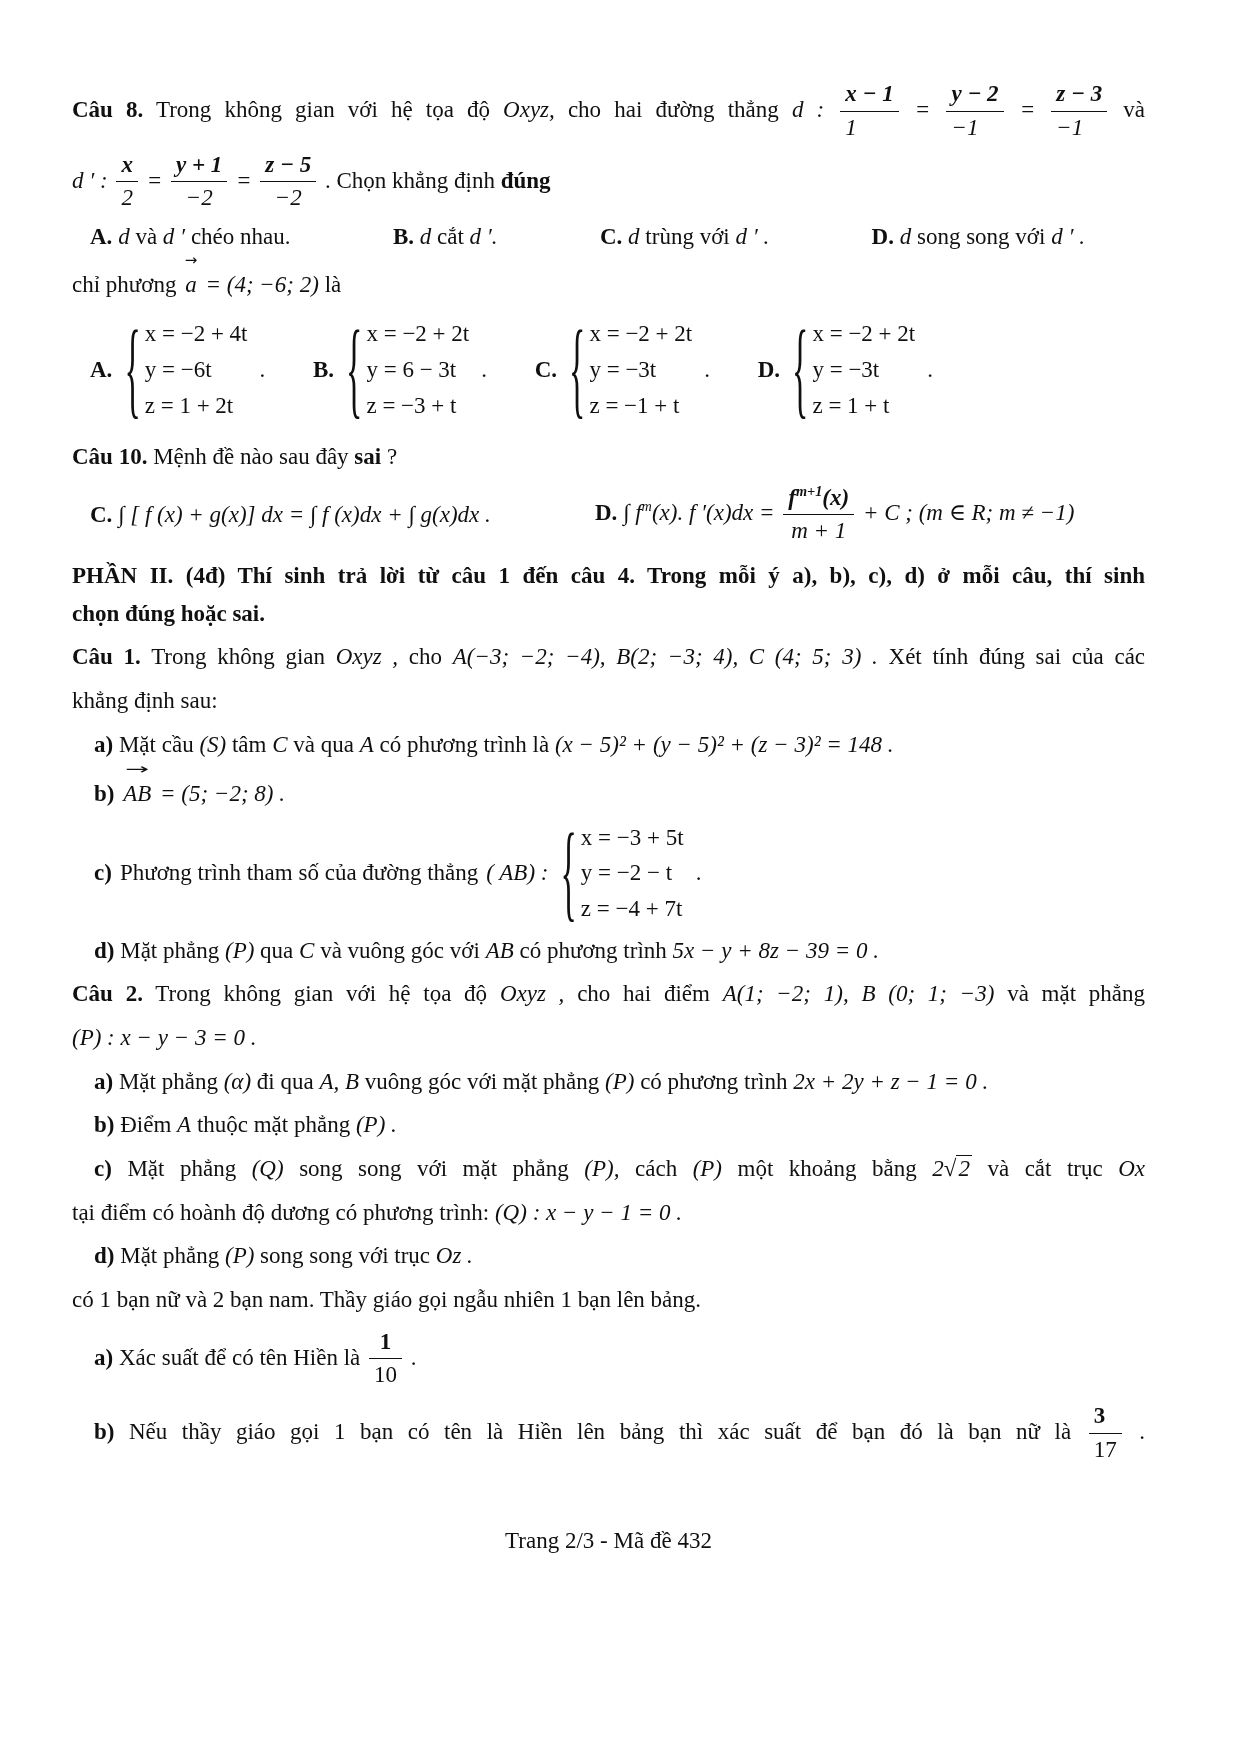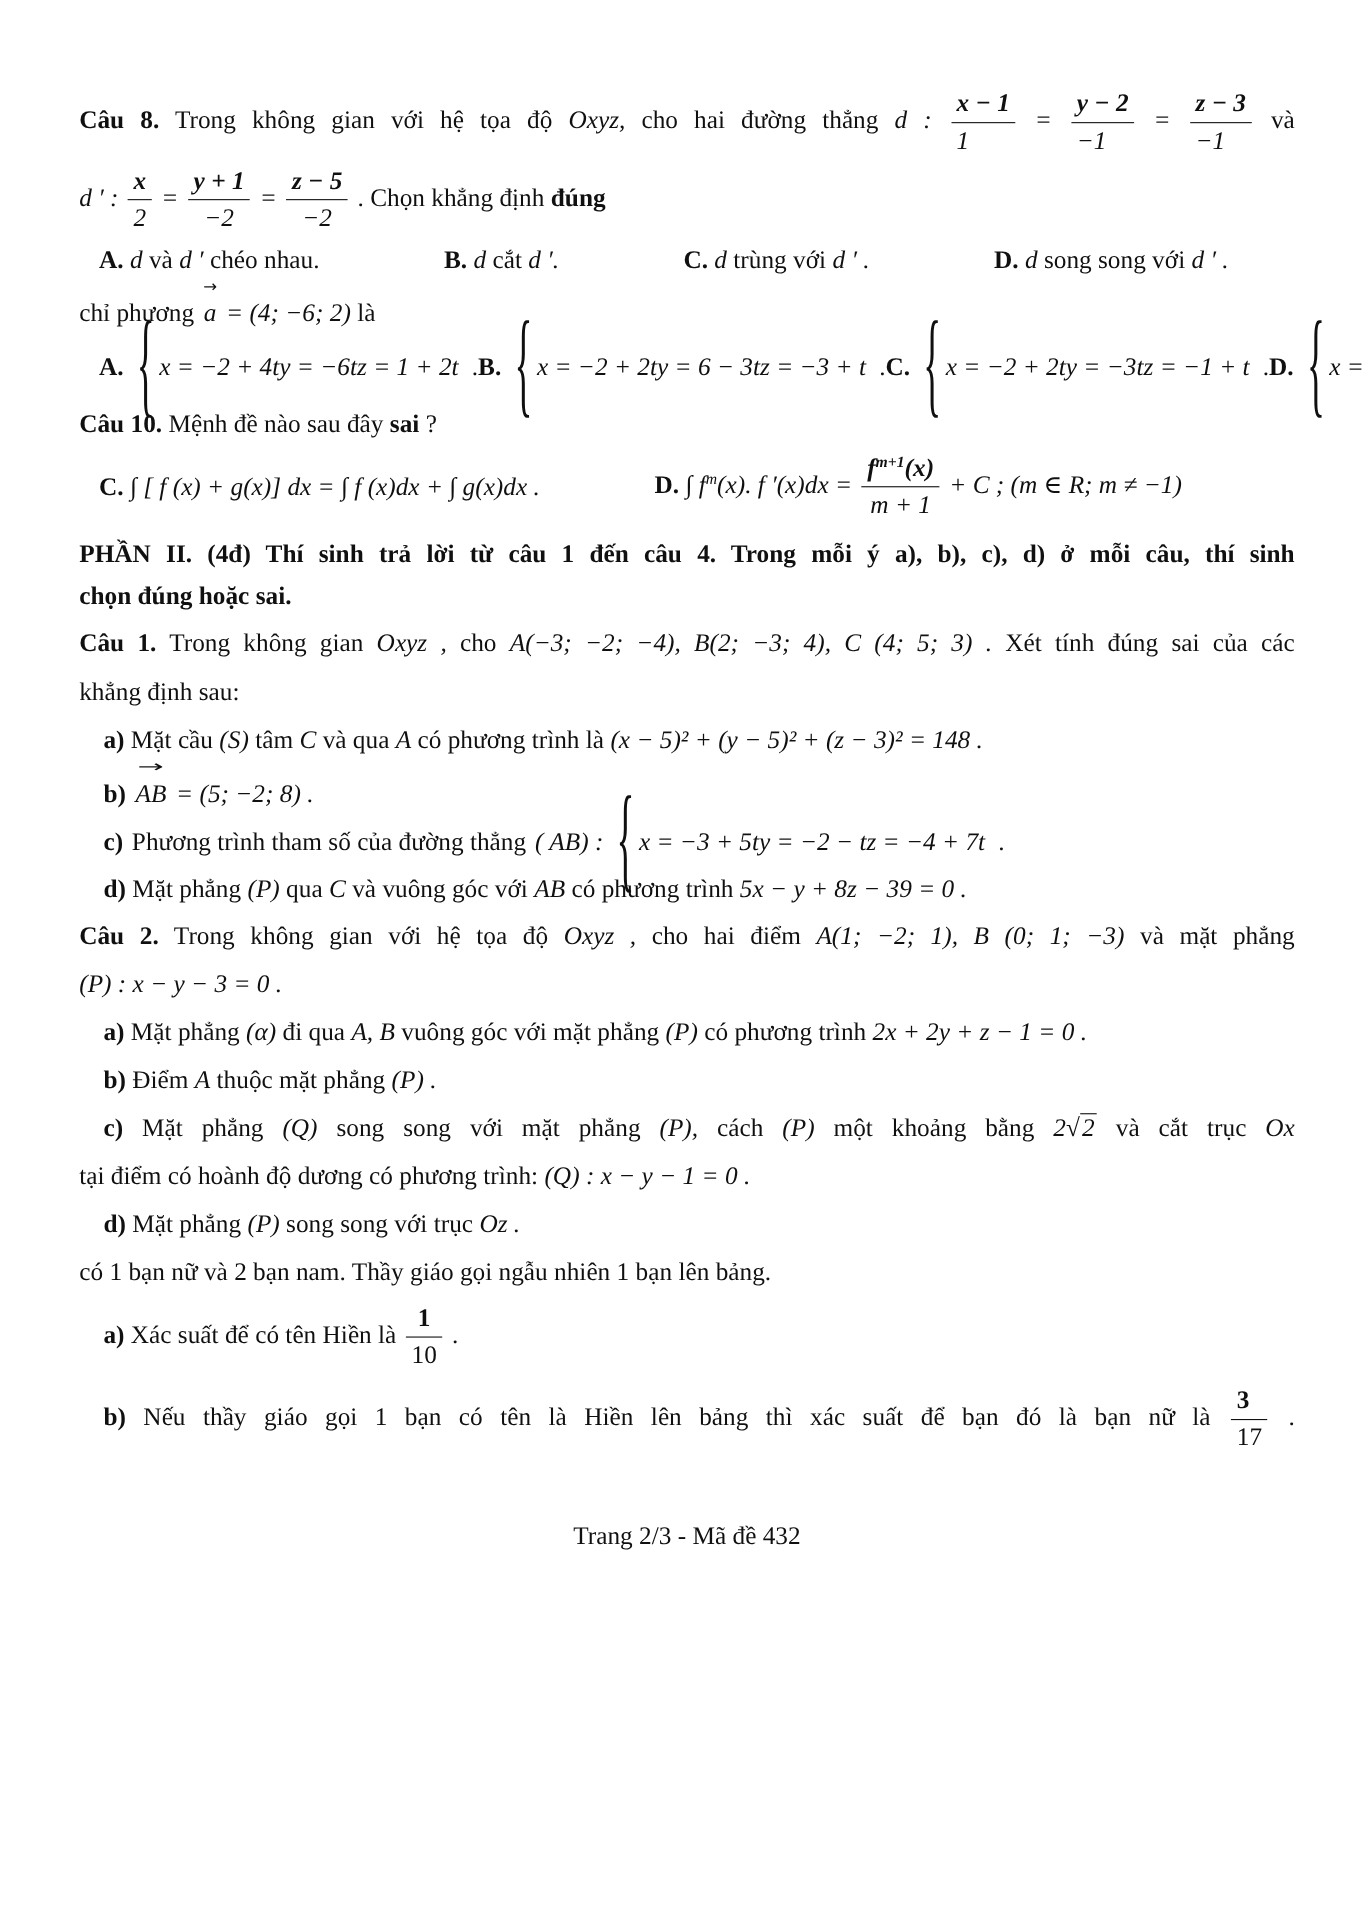--- a/index.html
+++ b/index.html
@@ -1,32 +1,32 @@
 <!DOCTYPE html>
 <html><head>
 <meta charset="utf-8">
 <style>
   html,body{margin:0;padding:0;background:#ffffff;color:#101010;}
   body{font-family:"Liberation Serif","DejaVu Serif",serif;}
-  .page{width:1241px;min-height:1755px;box-sizing:border-box;padding:80px 64px 40px 72px;
+  .page{width:1241px;min-height:1755px;box-sizing:border-box;padding:80px 96px 40px 72px;
         font-size:23px;line-height:1.55;position:relative;}
   .b{font-weight:bold;}
   .m{font-style:italic;}
   .para{margin:0 0 8px 0;}
   .jline{text-align:justify;text-align-last:justify;white-space:nowrap;}
   .sub{padding-left:22px;}
   
   .frac{display:inline-block;vertical-align:middle;text-align:center;font-style:italic;padding:0 3px;}
   .frac .fn{display:block;padding:0 5px 2px 5px;border-bottom:1.6px solid #101010;line-height:1.25;font-weight:bold;}
   .frac .fd{display:block;padding:2px 5px 0 5px;line-height:1.25;}
   
   .sys{display:inline-flex;align-items:center;vertical-align:middle;margin:0 4px;}
   .brace{display:inline-block;font-size:34px;transform:scaleY(3.15);transform-origin:center;
          font-weight:400;margin-right:4px;line-height:1;}
-  .rows{display:inline-flex;flex-direction:row;font-style:italic;}
+  .rows{display:inline-flex;flex-direction:column;}
   .rows span{line-height:1.55;white-space:nowrap;}
   
   .optrow{display:flex;justify-content:space-between;padding:0 60px 0 18px;margin-bottom:5px;}
   .introw{display:flex;padding-left:18px;margin-bottom:12px;align-items:center;}
   .introw .col1{width:505px;}
   .sysrow{display:flex;justify-content:space-between;padding:0 212px 4px 18px;margin-bottom:12px;}
   .sysopt{display:inline-flex;align-items:center;gap:8px;}
   
   .vec{position:relative;display:inline-block;font-style:italic;margin:0 3px;}
   .vec .ar{position:absolute;top:-14px;left:50%;transform:translateX(-50%);font-size:15px;

